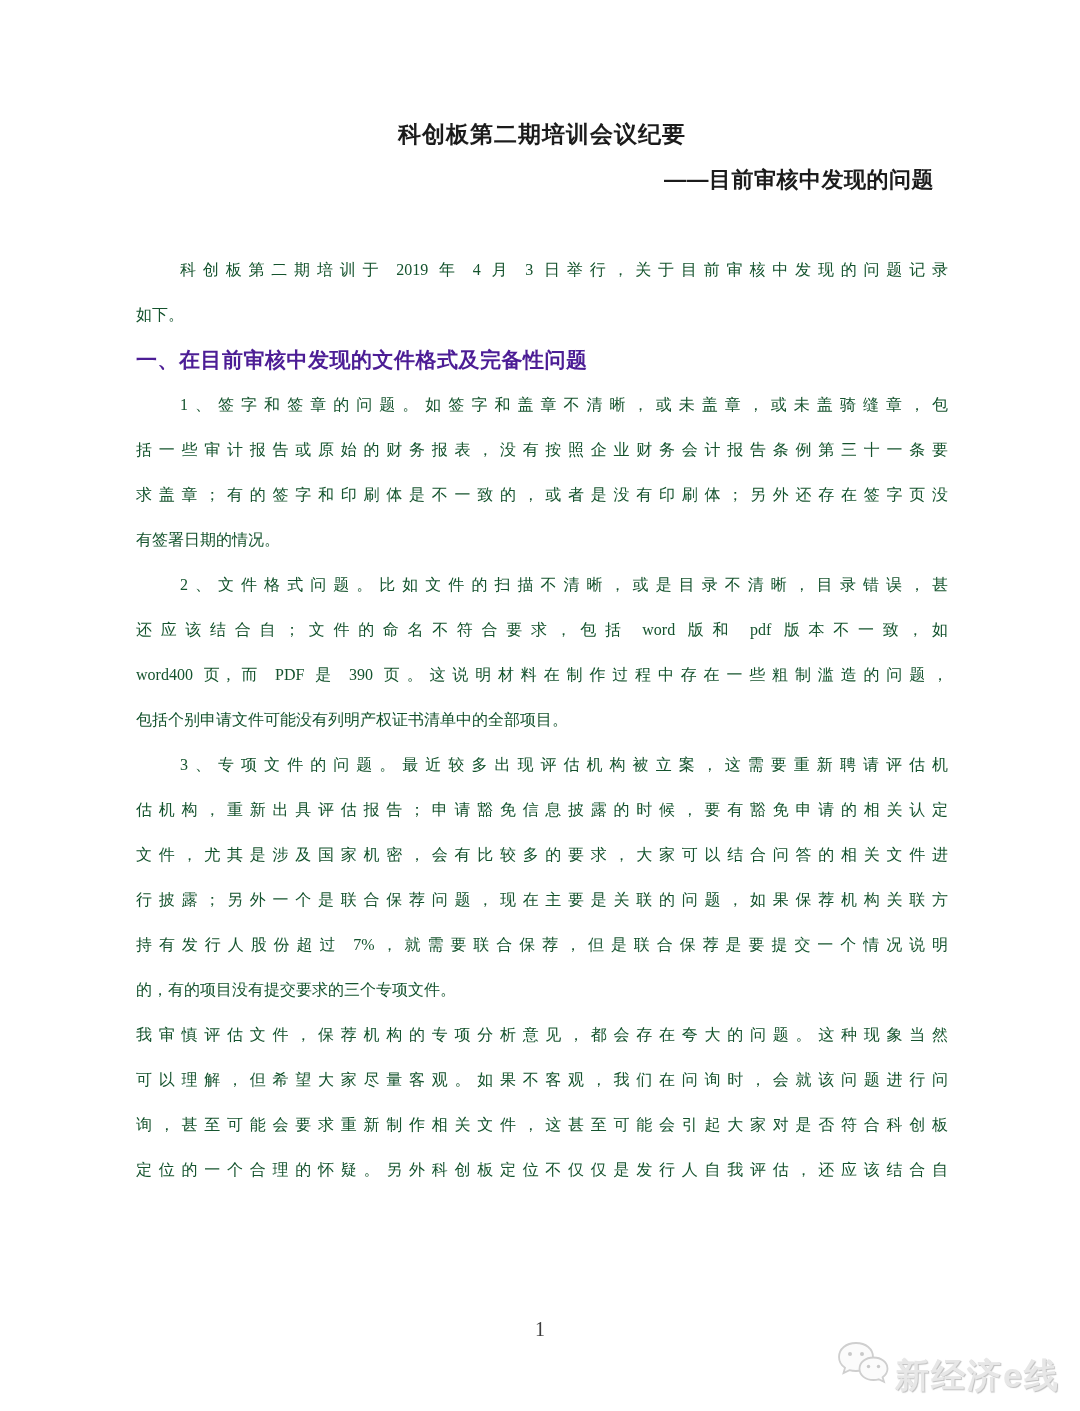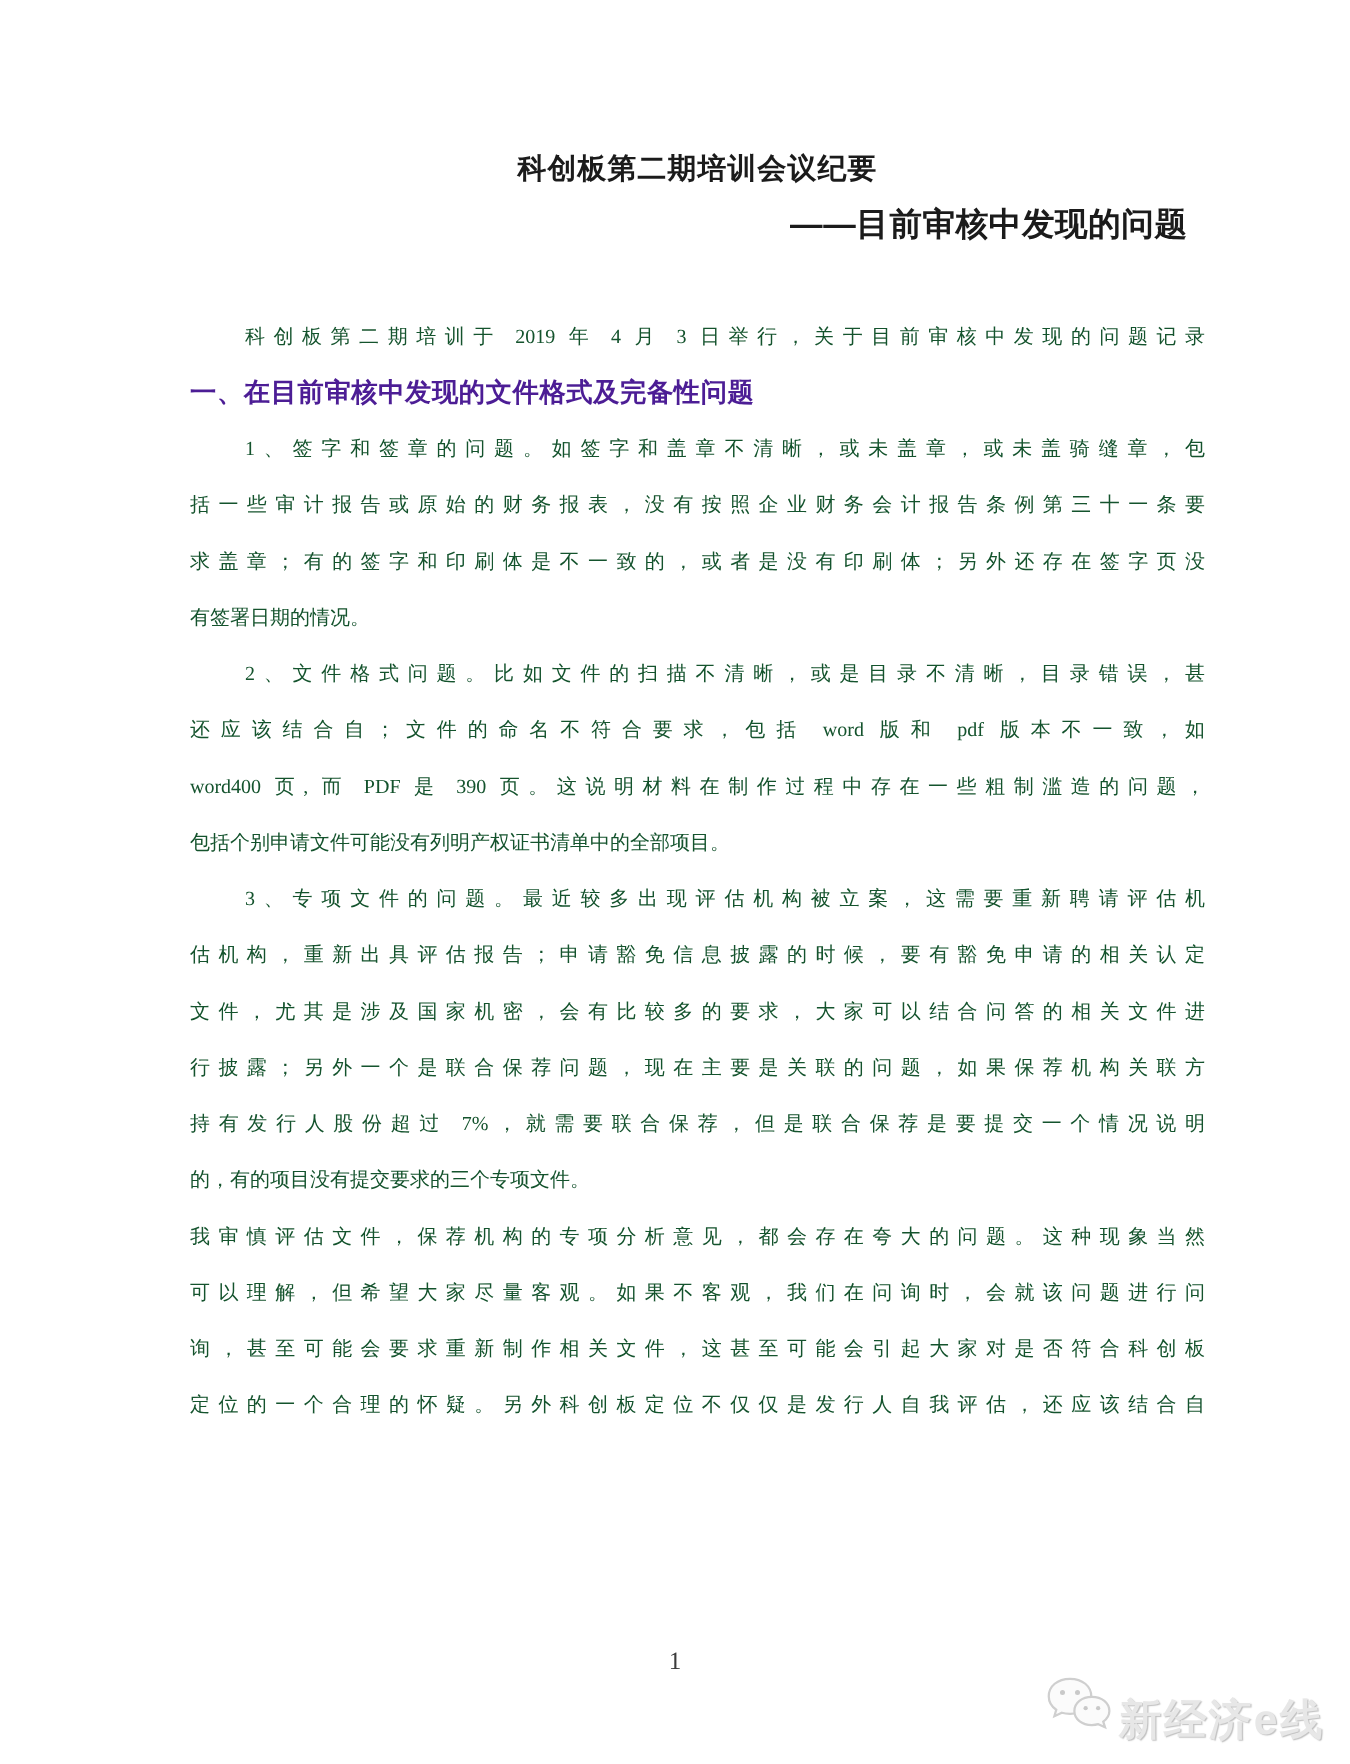--- a/index.html
+++ b/index.html
@@ -9,21 +9,21 @@
     font-family:"Liberation Serif", serif;
   }
   .page {
     position:relative;
     width:1080px; height:1411px;
     background:#ffffff;
     overflow:hidden;
   }
   .doc {
     position:absolute;
-    left:152px; top:112px;
+    left:136px; top:112px;
     width:812px;
   }
   .line {
     font-size:16px;
     line-height:45px;
     height:45px;
     color:#14532d;
     text-align:left;
     overflow:hidden;
   }
@@ -46,21 +46,21 @@
     font-weight:700;
     font-size:23px;
     color:#1b1b1b;
     text-align:center;
     height:45px; line-height:45px;
     letter-spacing:1px;
   }
   .subtitle {
     font-family:"Liberation Sans", sans-serif;
     font-weight:700;
-    font-size:26px;
+    font-size:22px;
     color:#1b1b1b;
     text-align:right;
     padding-right:14px;
     height:45px; line-height:45px;
     letter-spacing:0.5px;
   }
   .blank { height:45px; }
   .footer {
     position:absolute;
     left:0; top:1318px;
@@ -90,20 +90,21 @@
 </head>
 <body>
 
 <div class="page">
   <div class="doc">
     <h1 class="title">科创板第二期培训会议纪要</h1>
     <div class="subtitle">——目前审核中发现的问题</div>
     <div class="blank"></div>
     <div id="blocks">
         <div class="line just ind">科创板第二期培训于 2019 年 4 月 3 日举行，关于目前审核中发现的问题记录</div>
+        <div class="line">如下。</div>
         <div class="line heading">一、在目前审核中发现的文件格式及完备性问题</div>
         <div class="line just ind">1、签字和签章的问题。如签字和盖章不清晰，或未盖章，或未盖骑缝章，包</div>
         <div class="line just">括一些审计报告或原始的财务报表，没有按照企业财务会计报告条例第三十一条要</div>
         <div class="line just">求盖章；有的签字和印刷体是不一致的，或者是没有印刷体；另外还存在签字页没</div>
         <div class="line">有签署日期的情况。</div>
         <div class="line just ind">2、文件格式问题。比如文件的扫描不清晰，或是目录不清晰，目录错误，甚</div>
         <div class="line just">还应该结合自；文件的命名不符合要求，包括 word 版和 pdf 版本不一致，如</div>
         <div class="line just">word400 页, 而 PDF 是 390 页。这说明材料在制作过程中存在一些粗制滥造的问题，</div>
         <div class="line">包括个别申请文件可能没有列明产权证书清单中的全部项目。</div>
         <div class="line just ind">3、专项文件的问题。最近较多出现评估机构被立案，这需要重新聘请评估机</div>

